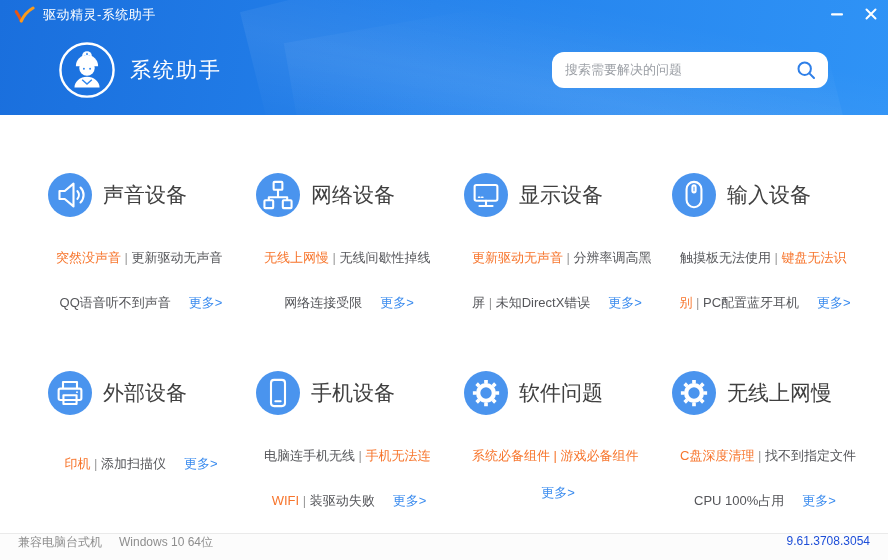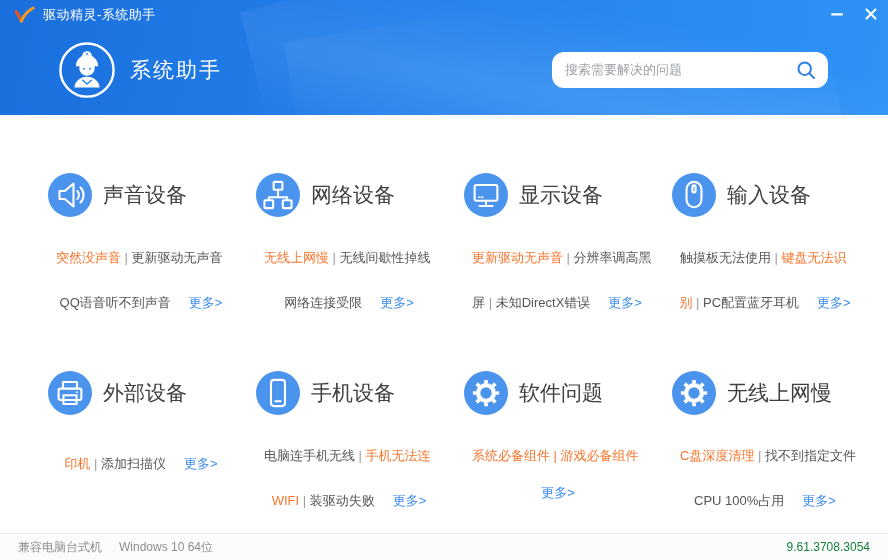--- a/index.html
+++ b/index.html
@@ -69,24 +69,24 @@
   .seg-o { color:#f7752c; }
   .seg-p { color:#9b9b9b; cursor:default; }
   .seg-op { color:#f7752c; cursor:default; }
   .link-line { margin:8px; white-space:nowrap; }
   .line2-row { display:flex; justify-content:center; align-items:baseline; }
   .more-link { color:#3a8bee; text-decoration:none; cursor:pointer; white-space:nowrap; font-size:13px;margin-left:10px; }
 
   
   .footer {
     height:27px; border-top:1px solid #eaeaea; background:#fcfcfc;
-    display:flex; align-items:center; padding:0 18px; color:#8e8e8e; font-size:12px;
+    display:flex; align-items:flex-start; padding:0 18px; color:#8e8e8e; font-size:12px;
   }
   .footer-left { display:flex; gap:17px; }
-  .version { margin-left:auto; color:#15803d; }
+  .version { margin-left:auto; color:#1d4ed8; }
 </style>
 </head>
 <body>
 
 <div class="window">
 
   <div class="top">
 
     <div class="titlebar">
       <span class="app-logo">

